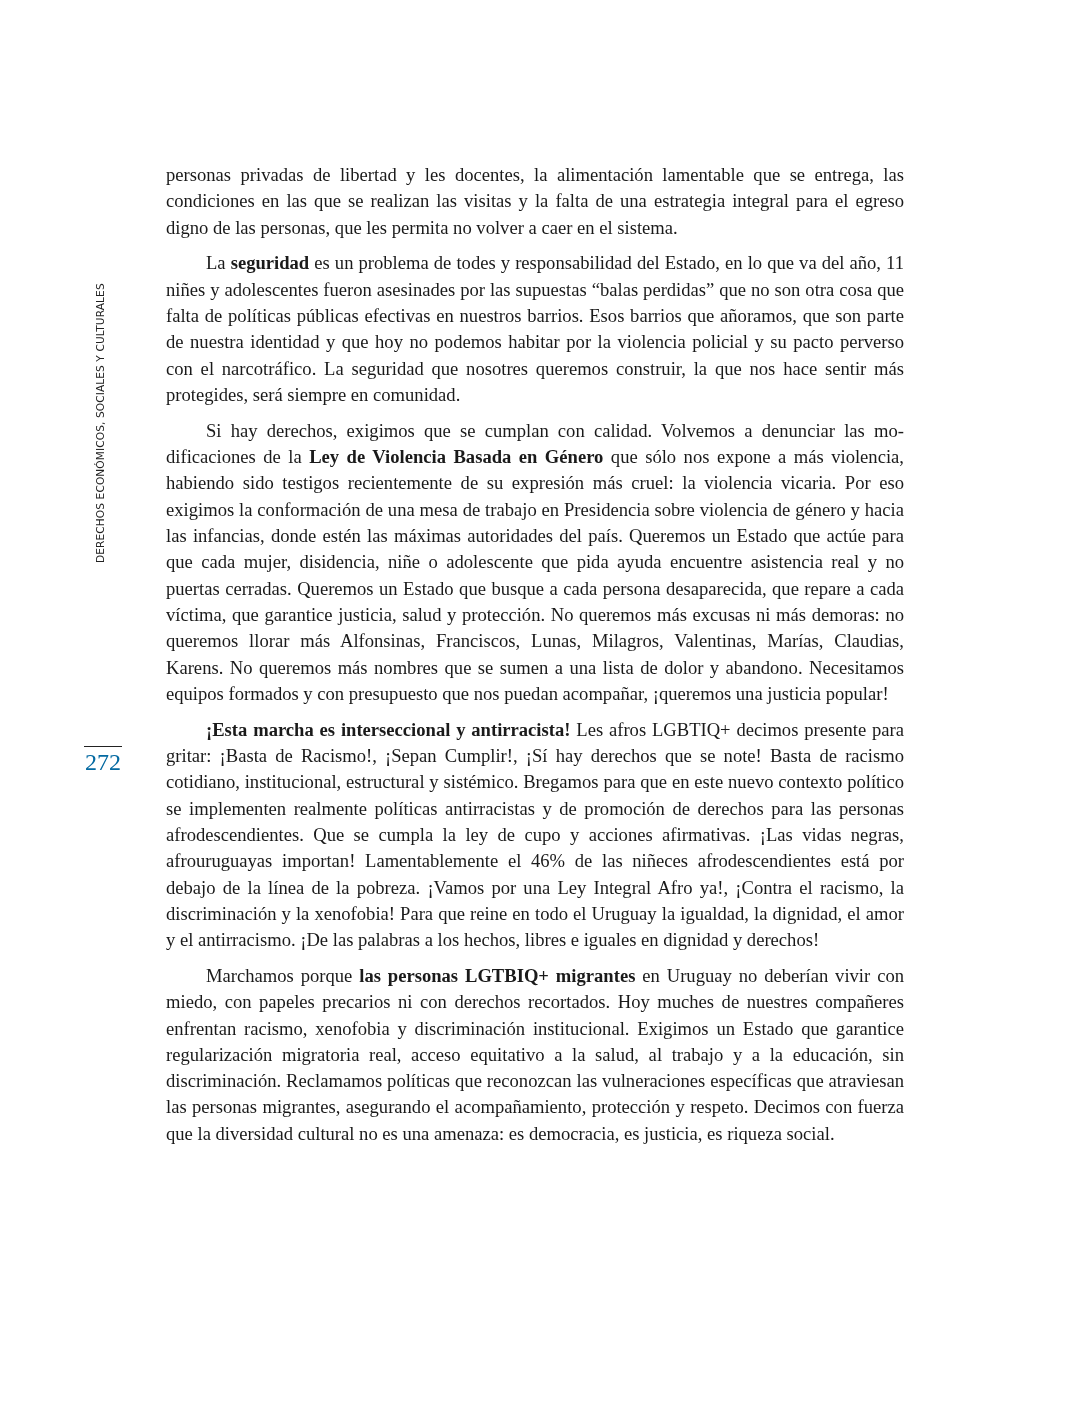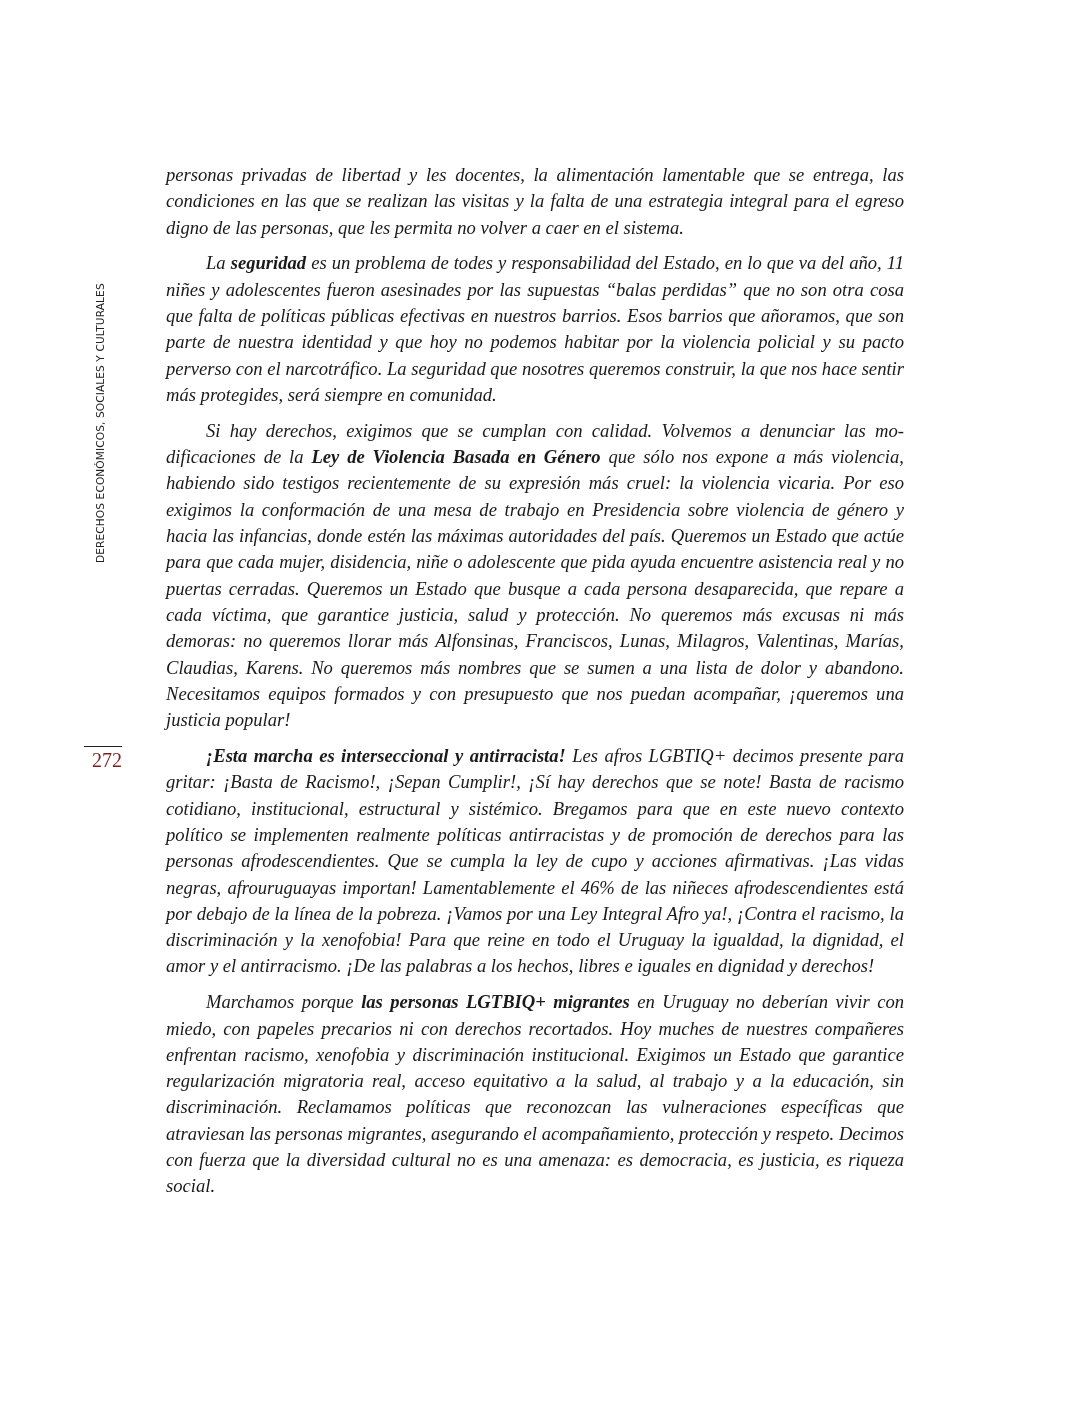--- a/index.html
+++ b/index.html
@@ -16,36 +16,36 @@
     color: #222;
     white-space: nowrap;
   }
   .page-number {
     position: absolute;
     left: 84px; top: 746px;
     width: 38px;
     border-top: 1.3px solid #222;
     padding-top: 2px;
     font-family: "Liberation Serif", serif;
-    font-size: 20px;
-    color: #7f1d1d;
-    text-align: right;
+    font-size: 24px;
+    color: #0369a1;
+    text-align: center;
   }
   .body-text {
     position: absolute;
     left: 166px; top: 162px;
     width: 738px;
     font-family: "Liberation Serif", serif;
     font-size: 18.6px;
     line-height: 26.3px;
     color: #1a1a1a;
     text-align: justify;
     hyphens: manual;
   }
-  .body-text p { margin: 0 0 9.6px 0; text-indent: 40px; font-style: italic; }
+  .body-text p { margin: 0 0 9.6px 0; text-indent: 40px; }
   .body-text p.first { text-indent: 0; }
   .body-text b { font-weight: bold; }
 </style>
 </head>
 <body>
 
 <div class="page">
   <div class="side-header">DERECHOS ECONÓMICOS, SOCIALES Y CULTURALES</div>
   <div class="page-number">272</div>
   <div class="body-text">

